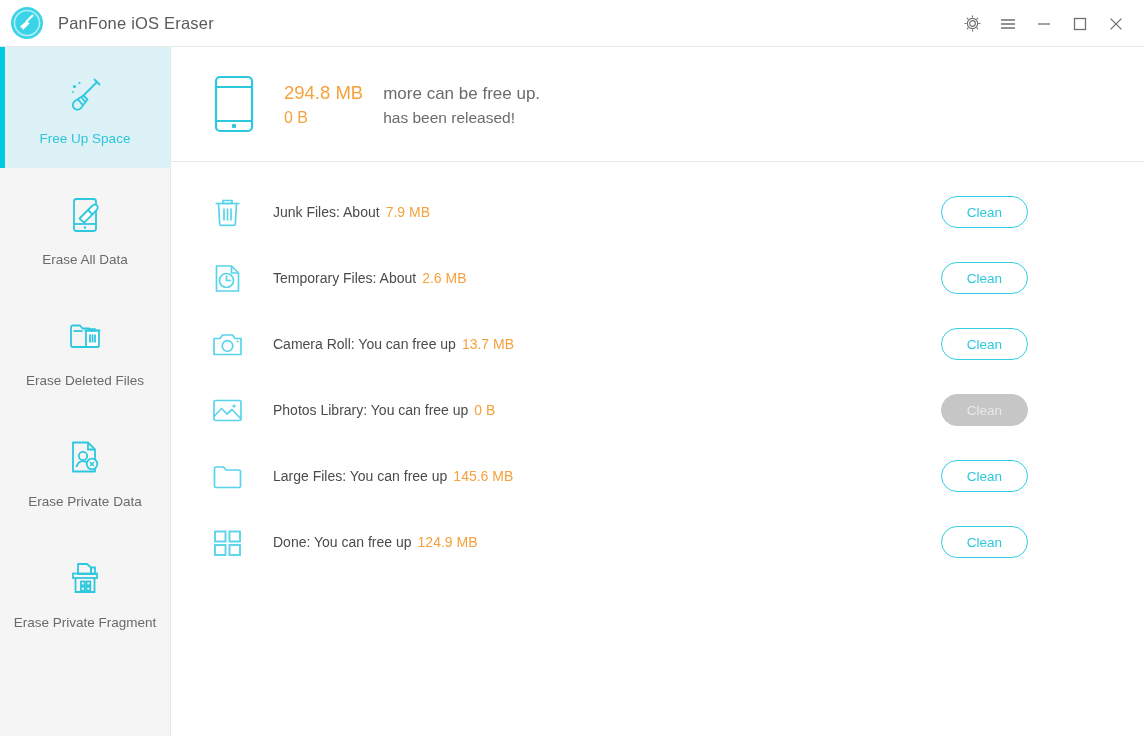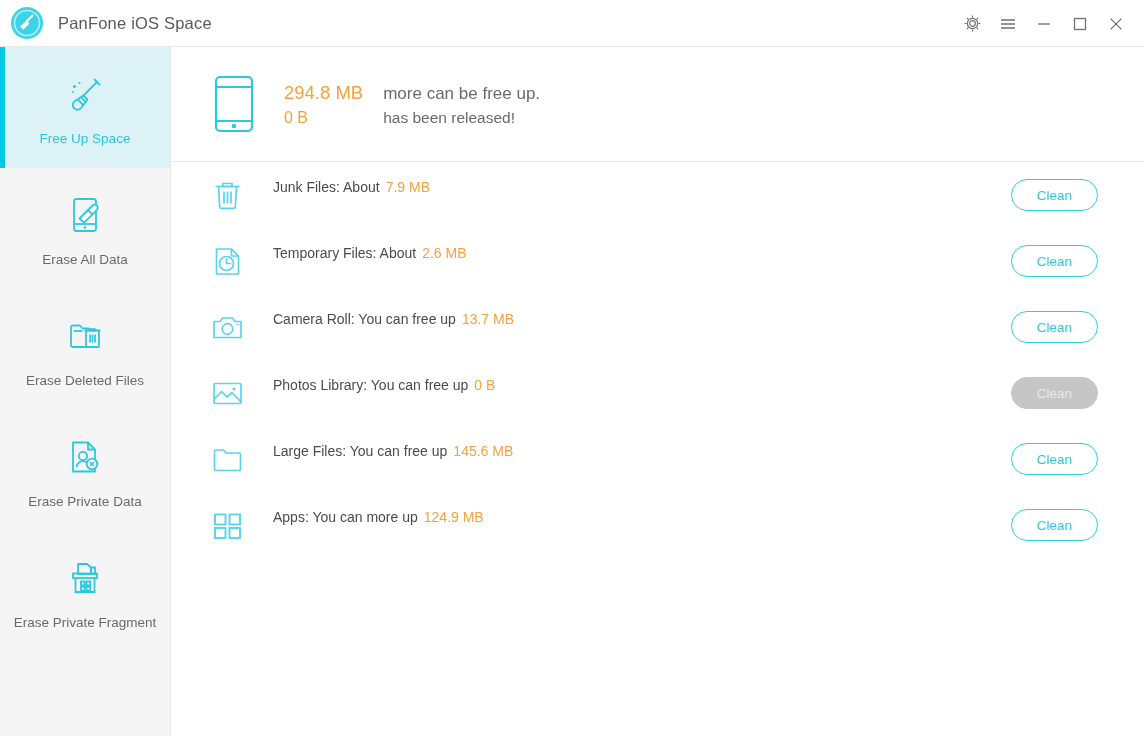--- a/index.html
+++ b/index.html
@@ -97,22 +97,22 @@
   .sum-val.small { font-size: 16px; }
   .sum-msg.small { font-size: 15.5px; }
 
   .rows {
     flex: 1 1 auto;
     padding-top: 17px;
     min-height: 0;
   }
   .row {
     height: 66px;
-    display: flex; align-items: flex-start;
-    padding-left: 40px; padding-right: 46px;
+    display: flex; align-items: center;
+    padding-left: 40px; padding-right: 116px;
   }
   .row .ico { width: 33px; height: 33px; flex: 0 0 33px; }
   .row-label {
     margin-left: 29px;
     font-size: 14px; color: #4b4b4b;
     white-space: nowrap;
   }
   .row-label .amount { color: #f5a13c; margin-left: 6px; }
   .row-spacer { flex: 1 1 auto; }
 
@@ -164,21 +164,21 @@
 <div class="app">
 
   <div class="titlebar">
     <svg class="logo" viewBox="0 0 34 34">
       <circle cx="17" cy="17" r="16" fill="#3bd3e8"></circle>
       <circle cx="17" cy="17" r="12.5" fill="none" stroke="#aeeef7" stroke-width="1.6"></circle>
       <path d="M22.5 9.5 L16.5 15.5" stroke="#ffffff" stroke-width="2" stroke-linecap="round"></path>
       <path d="M16.8 14.8 L10.5 20 L13.5 23.5 L19.5 17.6 Z" fill="#ffffff"></path>
       <path d="M10.3 20.3 L13.6 23.7" stroke="#d8f6fb" stroke-width="1"></path>
     </svg>
-    <div class="app-title">PanFone iOS Space</div>
+    <div class="app-title">PanFone iOS Eraser</div>
 
     <div class="win-ctrls">
       <div class="win-btn">
         <svg width="19" height="19" viewBox="0 0 20 20" fill="none" stroke="#6f6f6f" stroke-width="1.2">
           <circle cx="10" cy="10" r="3"></circle>
           <path d="M10 1.6v2.2M10 16.2v2.2M18.4 10h-2.2M3.8 10H1.6M15.9 4.1l-1.6 1.6M5.7 14.3l-1.6 1.6M15.9 15.9l-1.6-1.6M5.7 5.7L4.1 4.1"></path>
           <circle cx="10" cy="10" r="5.4"></circle>
         </svg>
       </div>
       <div class="win-btn">
@@ -345,21 +345,21 @@
           <button class="btn-clean">Clean</button>
         </div>
 
         <div class="row">
           <svg class="ico" viewBox="0 0 33 33" fill="none" stroke="#59d4ea" stroke-width="1.9">
             <rect x="4" y="5.5" width="10.5" height="10"></rect>
             <rect x="18.5" y="5.5" width="10.5" height="10"></rect>
             <rect x="4" y="19" width="10.5" height="10"></rect>
             <rect x="18.5" y="19" width="10.5" height="10"></rect>
           </svg>
-          <span class="row-label"><span>Apps: You can more up</span><span class="amount">124.9 MB</span></span>
+          <span class="row-label"><span>Done: You can free up</span><span class="amount">124.9 MB</span></span>
           <span class="row-spacer"></span>
           <button class="btn-clean">Clean</button>
         </div>
 
       </div>
 
 
     </div>
   </div>
 </div>

